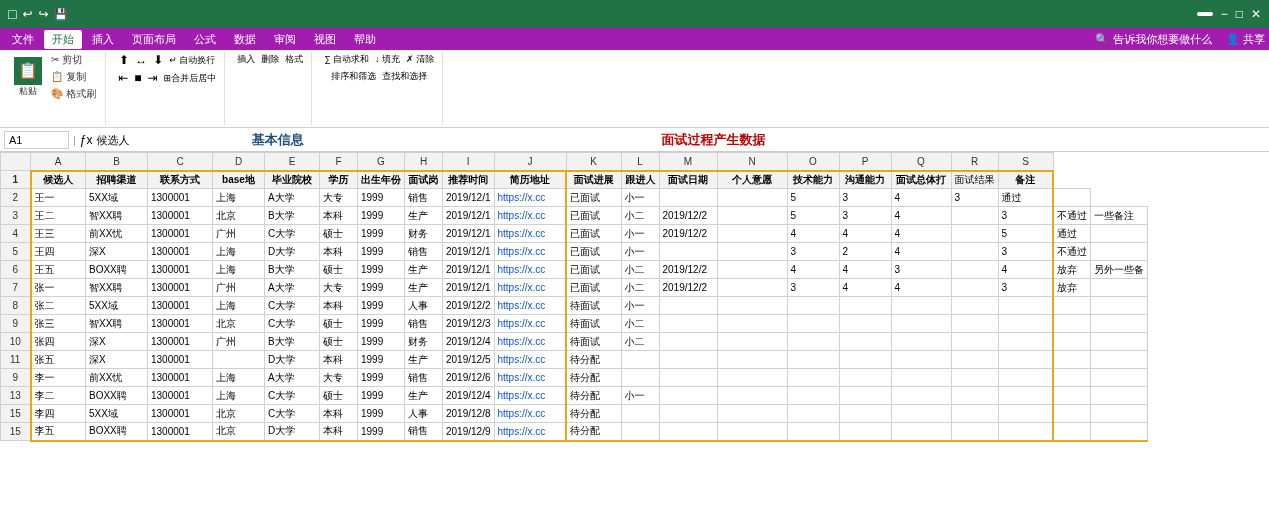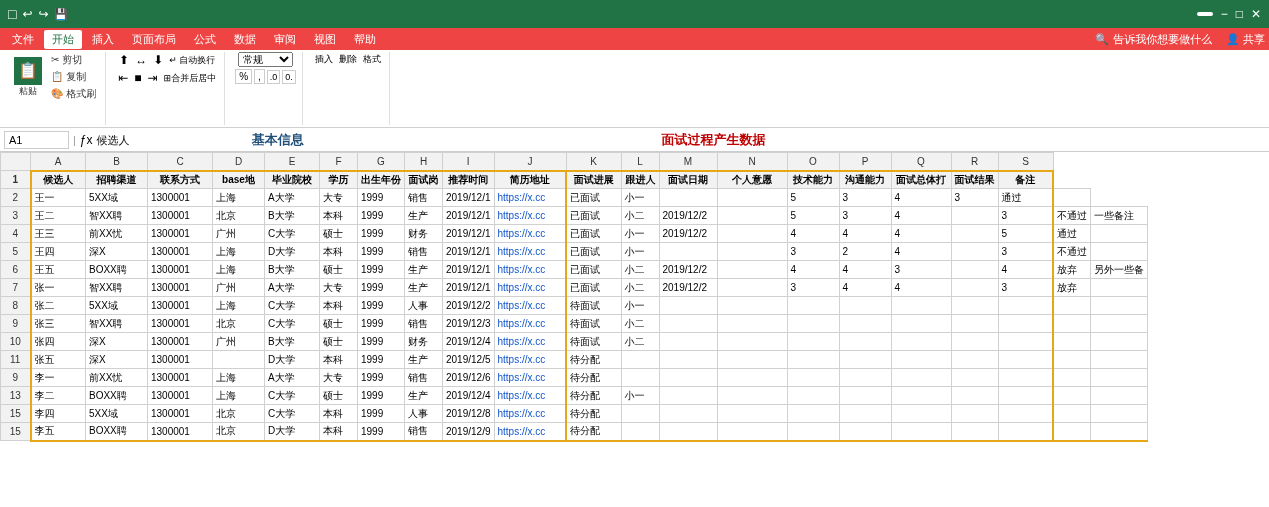--- a/index.html
+++ b/index.html
@@ -21,21 +21,21 @@
       align-items: center;
       justify-content: space-between;
       padding: 0 8px;
     }
     .title-bar-left { display: flex; align-items: center; gap: 6px; }
     .title-bar-center { font-size: 12px; }
     .title-bar-right { display: flex; align-items: center; gap: 8px; font-size: 12px; }
 
     
     .ribbon {
-      background: #ef4444;
+      background: #a21caf;
       height: 22px;
       display: flex;
       align-items: center;
       padding: 0 4px;
       gap: 2px;
     }
     .ribbon-tab {
       color: white;
       font-size: 11px;
       padding: 2px 8px;
@@ -252,43 +252,43 @@
     </div>
     <div class="toolbar-row">
       <span style="font-size:12px;padding:1px 2px;">⇤</span>
       <span style="font-size:12px;padding:1px 2px;">■</span>
       <span style="font-size:12px;padding:1px 2px;">⇥</span>
       <span style="font-size:9px;padding:1px 2px;">⊞合并后居中</span>
     </div>
     <span class="toolbar-group-label"></span>
   </div>
 
-  <div class="toolbar-group">
-    <div class="toolbar-row">
-      <select style="font-size:10px;width:55px;"><option>常规</option></select>
-    </div>
-    <div class="toolbar-row">
-      <span style="font-size:10px;border:1px solid #ccc;padding:1px 3px;">%</span>
-      <span style="font-size:10px;border:1px solid #ccc;padding:1px 3px;">,</span>
-      <span style="font-size:9px;border:1px solid #ccc;padding:1px 2px;">.0</span>
-      <span style="font-size:9px;border:1px solid #ccc;padding:1px 2px;">0.</span>
-    </div>
-    <span class="toolbar-group-label"></span>
-  </div>
 
 
   <div class="toolbar-group">
     <div class="toolbar-row">
       <span style="font-size:9px;padding:1px 2px;">插入</span>
       <span style="font-size:9px;padding:1px 2px;">删除</span>
       <span style="font-size:9px;padding:1px 2px;">格式</span>
     </div>
     <span class="toolbar-group-label"></span>
   </div>
 
+  <div class="toolbar-group">
+    <div class="toolbar-row">
+      <span style="font-size:9px;padding:1px 2px;">∑ 自动求和</span>
+      <span style="font-size:9px;padding:1px 2px;">↓ 填充</span>
+      <span style="font-size:9px;padding:1px 2px;">✗ 清除</span>
+    </div>
+    <div class="toolbar-row">
+      <span style="font-size:9px;padding:1px 2px;">排序和筛选</span>
+      <span style="font-size:9px;padding:1px 2px;">查找和选择</span>
+    </div>
+    <span class="toolbar-group-label"></span>
+  </div>
 </div>
 
 <div class="formula-bar">
   <input class="name-box" value="A1" style="">
   <span class="formula-divider">|</span>
   <span style="font-size:12px;">ƒx</span>
   <span style="flex:1;font-size:11px;">候选人&nbsp;&nbsp;&nbsp;&nbsp;&nbsp;&nbsp;&nbsp;&nbsp;&nbsp;&nbsp;&nbsp;&nbsp;&nbsp;&nbsp;&nbsp;&nbsp;&nbsp;&nbsp;&nbsp;&nbsp;&nbsp;&nbsp;&nbsp;&nbsp;&nbsp;&nbsp;&nbsp;&nbsp;&nbsp;&nbsp;&nbsp;&nbsp;&nbsp;&nbsp;&nbsp;&nbsp;&nbsp;&nbsp;&nbsp;&nbsp;<span style="color:#1F4E79;font-weight:bold;font-size:13px;">基本信息</span>&nbsp;&nbsp;&nbsp;&nbsp;&nbsp;&nbsp;&nbsp;&nbsp;&nbsp;&nbsp;&nbsp;&nbsp;&nbsp;&nbsp;&nbsp;&nbsp;&nbsp;&nbsp;&nbsp;&nbsp;&nbsp;&nbsp;&nbsp;&nbsp;&nbsp;&nbsp;&nbsp;&nbsp;&nbsp;&nbsp;&nbsp;&nbsp;&nbsp;&nbsp;&nbsp;&nbsp;&nbsp;&nbsp;&nbsp;&nbsp;&nbsp;&nbsp;&nbsp;&nbsp;&nbsp;&nbsp;&nbsp;&nbsp;&nbsp;&nbsp;&nbsp;&nbsp;&nbsp;&nbsp;&nbsp;&nbsp;&nbsp;&nbsp;&nbsp;&nbsp;&nbsp;&nbsp;&nbsp;&nbsp;&nbsp;&nbsp;&nbsp;&nbsp;&nbsp;&nbsp;&nbsp;&nbsp;&nbsp;&nbsp;&nbsp;&nbsp;&nbsp;&nbsp;&nbsp;&nbsp;&nbsp;&nbsp;&nbsp;&nbsp;&nbsp;&nbsp;&nbsp;&nbsp;&nbsp;&nbsp;&nbsp;&nbsp;&nbsp;&nbsp;&nbsp;&nbsp;&nbsp;&nbsp;&nbsp;&nbsp;&nbsp;&nbsp;&nbsp;&nbsp;&nbsp;&nbsp;&nbsp;&nbsp;&nbsp;&nbsp;&nbsp;&nbsp;&nbsp;&nbsp;&nbsp;&nbsp;&nbsp;<span style="color:#C00000;font-weight:bold;font-size:13px;">面试过程产生数据</span></span>
 </div>
 
 <div class="main-area">
@@ -354,21 +354,21 @@
           <td class="data-cell yellow-border-top" style="font-weight:bold;background:#f2f2f2;">面试岗</td>
           <td class="data-cell yellow-border-top" style="font-weight:bold;background:#f2f2f2;">推荐时间</td>
           <td class="data-cell yellow-border-top yellow-border-right" style="font-weight:bold;background:#f2f2f2;">简历地址</td>
           <td class="data-cell yellow-border-left yellow-border-top" style="font-weight:bold;background:#f2f2f2;">面试进展</td>
           <td class="data-cell yellow-border-top" style="font-weight:bold;background:#f2f2f2;text-align:right;">跟进人</td>
           <td class="data-cell yellow-border-top" style="font-weight:bold;background:#f2f2f2;">面试日期</td>
           <td class="data-cell yellow-border-top" style="font-weight:bold;background:#f2f2f2;">个人意愿</td>
           <td class="data-cell yellow-border-top" style="font-weight:bold;background:#f2f2f2;">技术能力</td>
           <td class="data-cell yellow-border-top" style="font-weight:bold;background:#f2f2f2;">沟通能力</td>
           <td class="data-cell yellow-border-top" style="font-weight:bold;background:#f2f2f2;">面试总体打</td>
-          <td class="data-cell yellow-border-top" style="font-weight:bold;background:#f2f2f2;">面试结果</td>
+          <td class="data-cell yellow-border-top" style="font-weight:normal;background:#f2f2f2;">面试结果</td>
           <td class="data-cell yellow-border-top yellow-border-right" style="font-weight:bold;background:#f2f2f2;">备注</td>
         </tr>
       <tr>
             <td class="row-header">2</td>
             <td class="data-cell yellow-border-left">王一</td>
             <td class="data-cell">5XX域</td>
             <td class="data-cell">1300001</td>
             <td class="data-cell">上海</td>
             <td class="data-cell">A大学</td>
             <td class="data-cell">大专</td>

